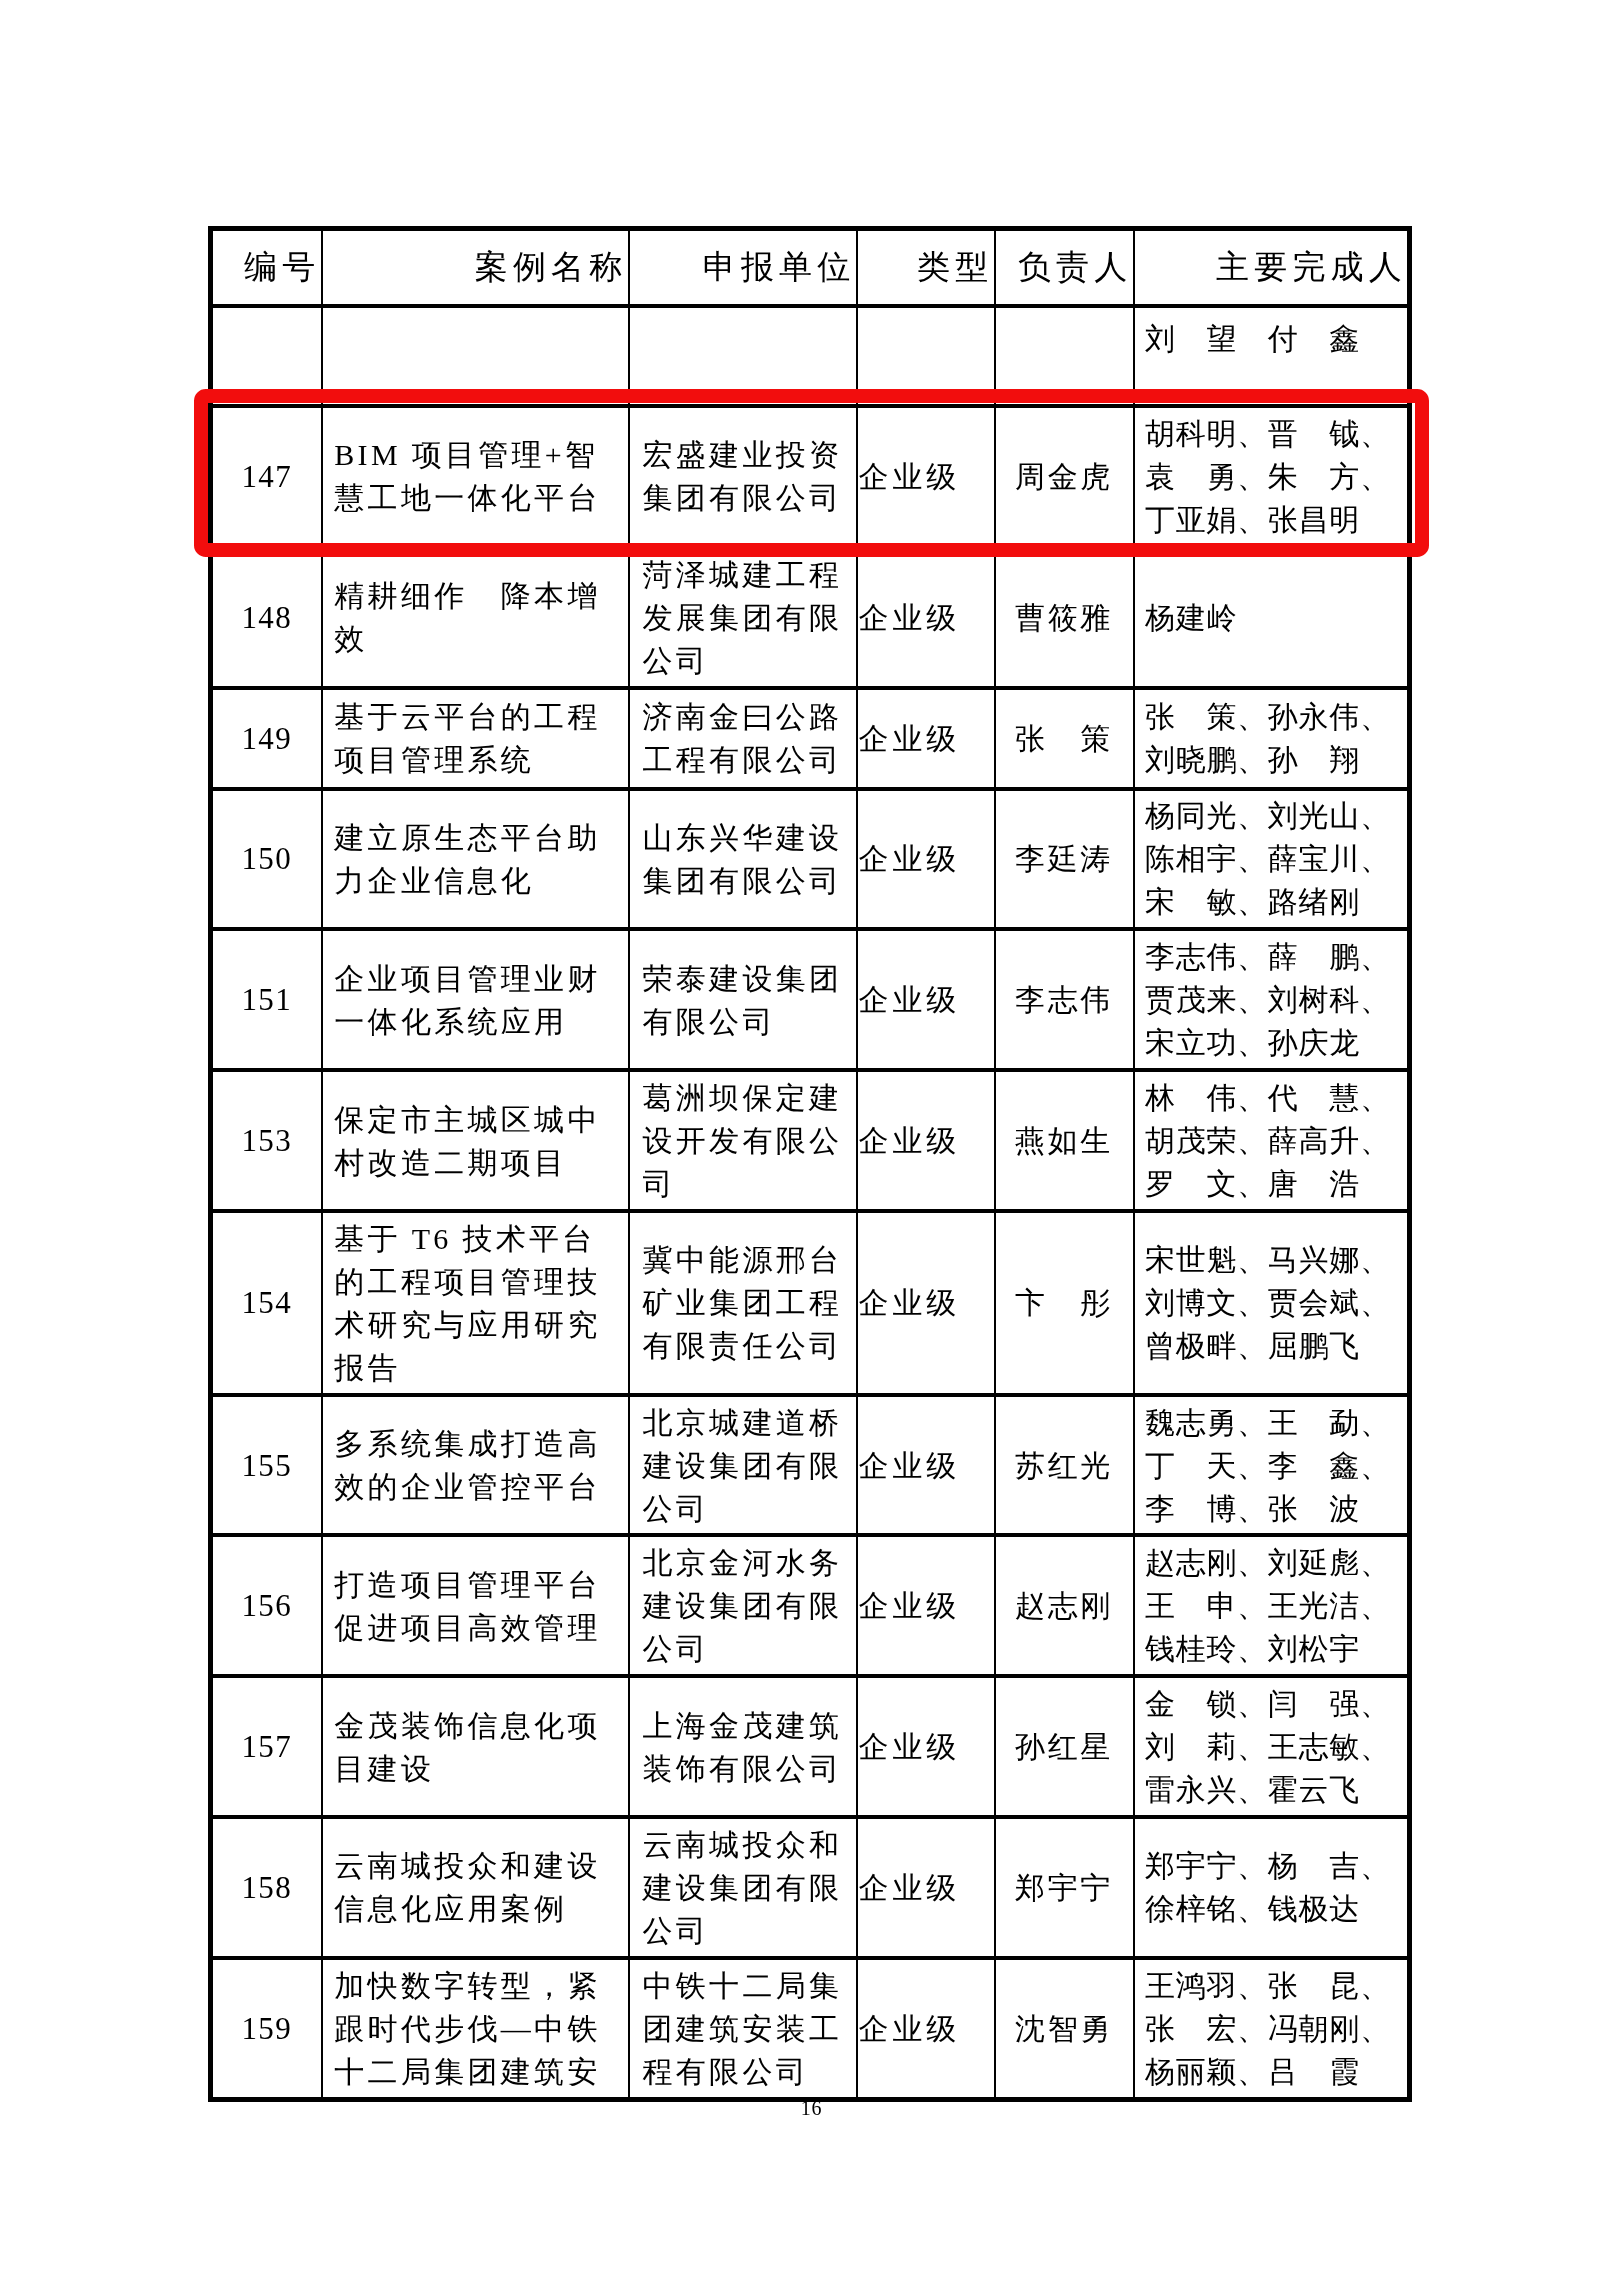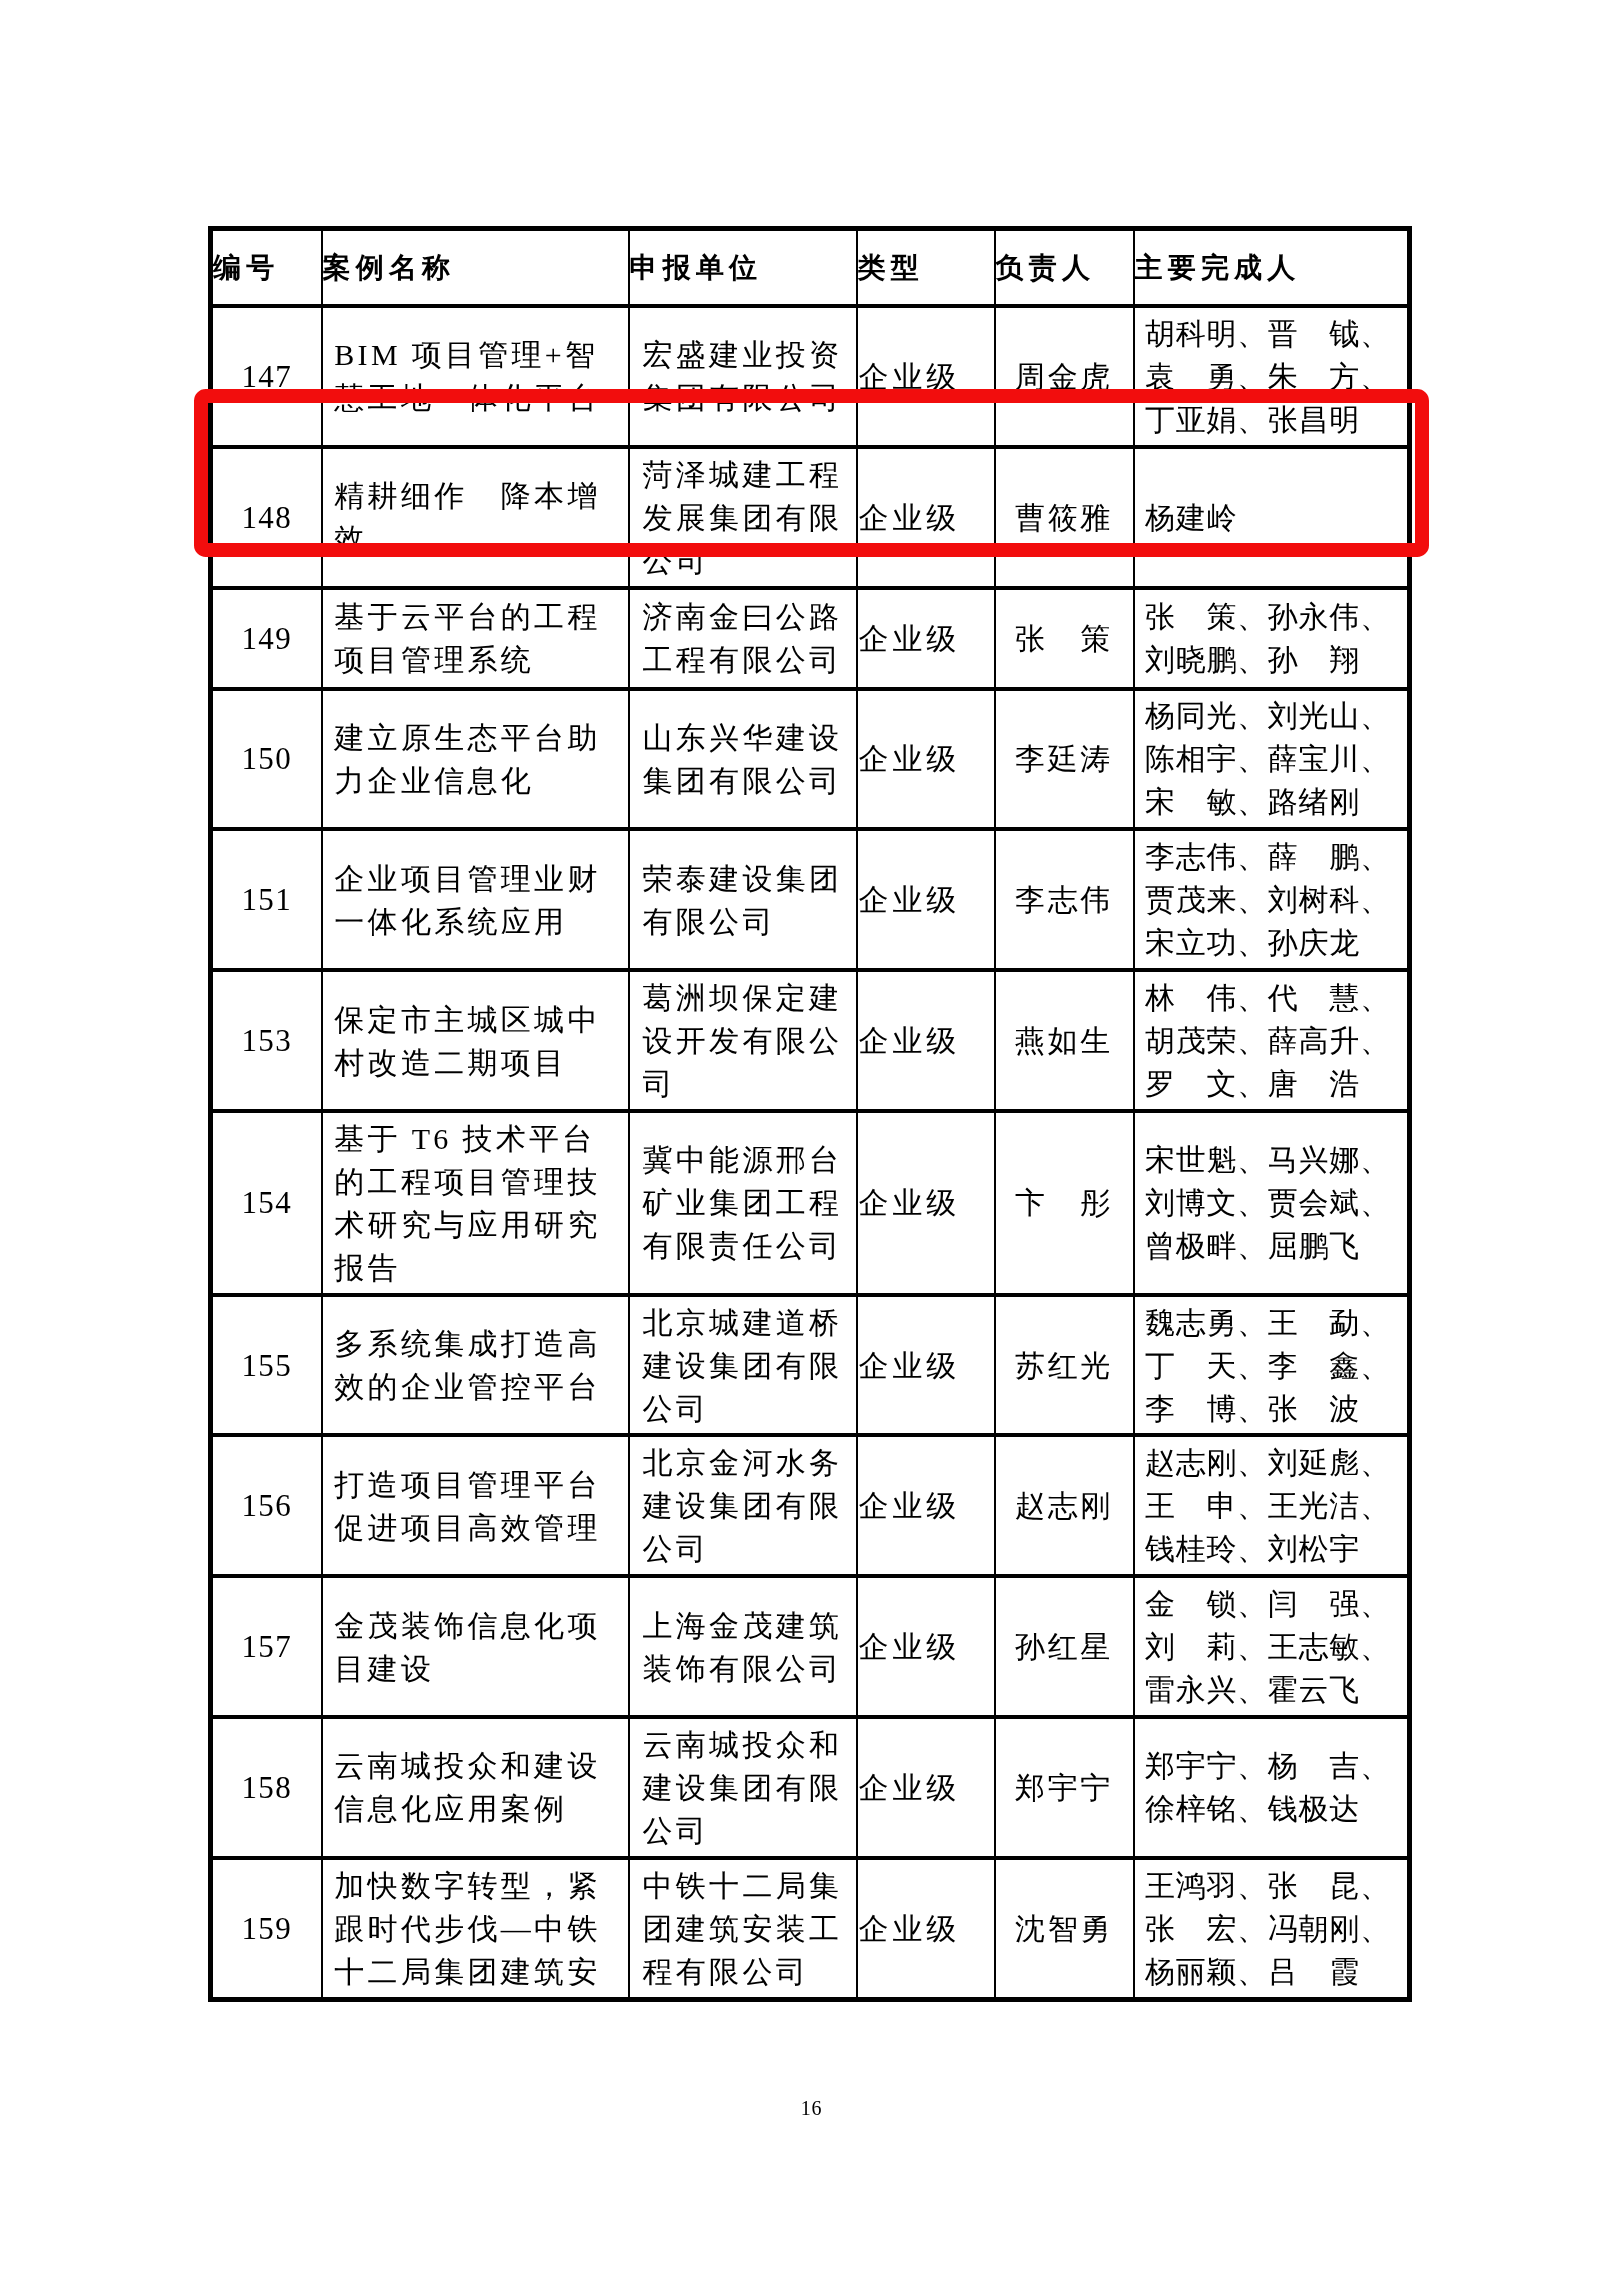--- a/index.html
+++ b/index.html
@@ -13,22 +13,22 @@
     border:5.9px solid #000;
   }
   th,td{
     border:2.6px solid #000;
     border-top-width:4.6px;border-bottom-width:4.6px;
     vertical-align:middle;
     overflow:hidden;
   }
   th{
     font-family:"Liberation Sans","DejaVu Sans",sans-serif;
-    font-weight:700;font-size:28px;letter-spacing:5.2px;
-    text-align:left;height:73px;padding:0;
+    font-weight:400;font-size:33px;letter-spacing:5.2px;
+    text-align:right;height:73px;padding:0;
   }
   td{
     font-size:30px;line-height:43px;white-space:pre-line;
   }
   td.cell-num{text-align:center;letter-spacing:1.3px;font-size:31px;}
   td.cell-name{text-align:left;padding:3.9px 9.2px 3.9px 11.8px;letter-spacing:3.3px;margin-left:48px;}
   td.cell-org{text-align:left;padding:3.9px 6.5px 3.9px 13px;letter-spacing:3.3px;}
   td.cell-type{text-align:left;letter-spacing:3.9px;}
   td.cell-leader{text-align:center;letter-spacing:2.6px;}
   td.cell-members{text-align:left;padding:3.9px 5.2px 3.9px 10.5px;letter-spacing:0.7px;}
@@ -60,20 +60,28 @@
     <tr>
       <th>编号</th>
       <th>案例名称</th>
       <th>申报单位</th>
       <th>类型</th>
       <th>负责人</th>
       <th>主要完成人</th>
     </tr>
   </thead>
   <tbody>
+      <tr class="carryover-row" style="height: 100px;">
+        <td class="cell-num"></td>
+        <td class="cell-name"></td>
+        <td class="cell-org"></td>
+        <td class="cell-type"></td>
+        <td class="cell-leader"></td>
+        <td class="cell-members">刘　望　付　鑫</td>
+      </tr>
       <tr style="height: 131px;">
         <td class="cell-num">147</td>
         <td class="cell-name">BIM 项目管理+智
 慧工地一体化平台</td>
         <td class="cell-org">宏盛建业投资
 集团有限公司</td>
         <td class="cell-type">企业级</td>
         <td class="cell-leader">周金虎</td>
         <td class="cell-members">胡科明、晋　钺、
 袁　勇、朱　方、

